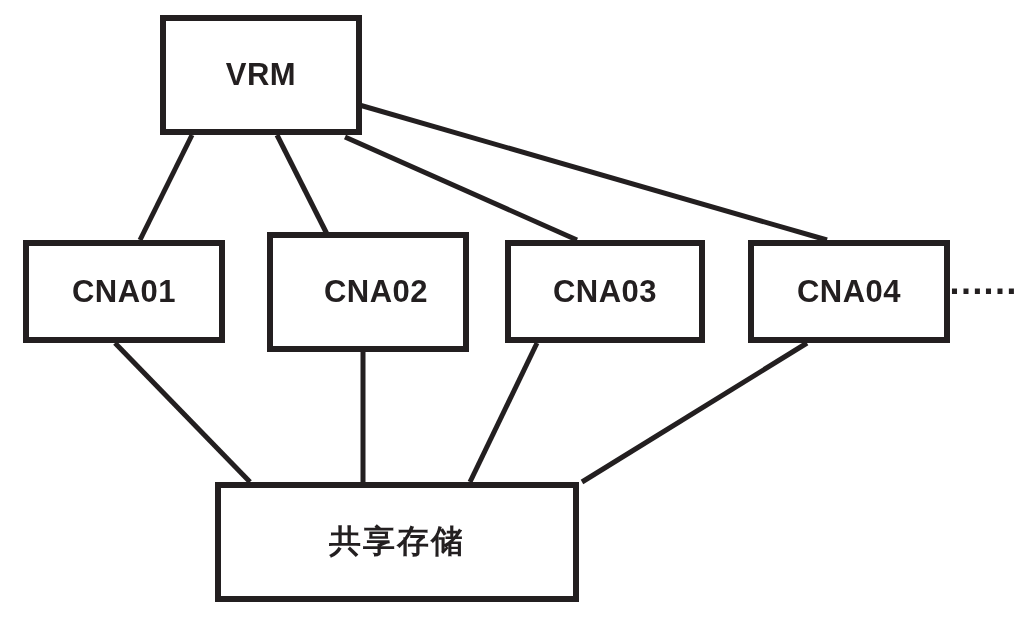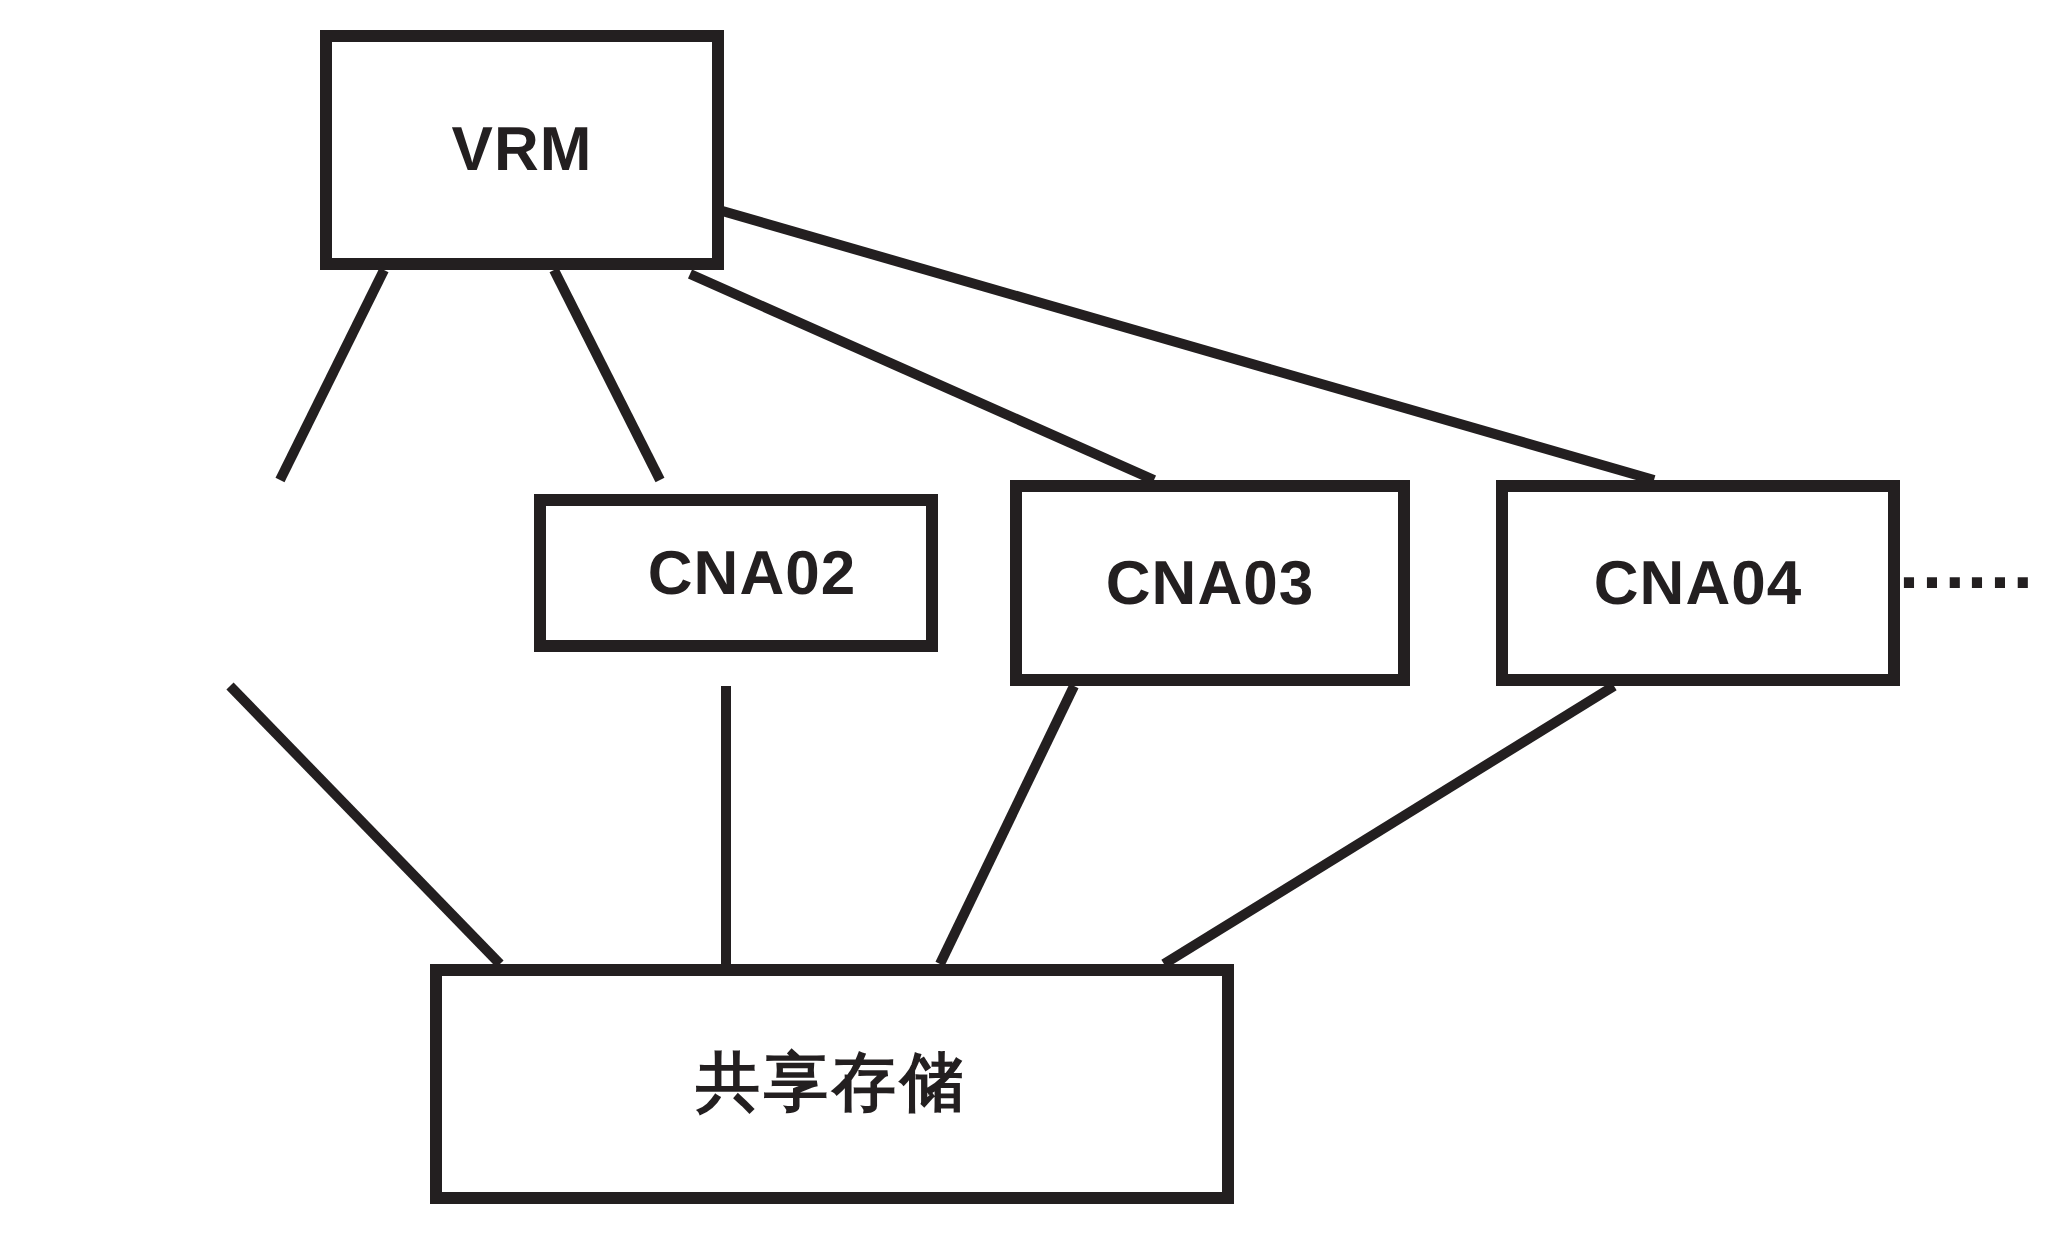--- a/index.html
+++ b/index.html
@@ -29,24 +29,24 @@
     align-items: center;
     justify-content: center;
     color: #231f20;
     font-weight: bold;
     font-size: 31px;
     letter-spacing: 0.5px;
     margin-left: 10px;
   }
   .node-vrm     { left: 150px; top: 15px;  width: 202px; height: 120px; }
   .node-cna01   { left: 13px;  top: 240px; width: 202px; height: 103px; }
-  .node-cna02   { left: 257px; top: 247px; width: 202px; height: 79px; padding-left: 16px; }
+  .node-cna02   { left: 257px; top: 232px; width: 202px; height: 120px; padding-left: 16px; }
   .node-cna03   { left: 495px; top: 240px; width: 200px; height: 103px; }
   .node-cna04   { left: 738px; top: 240px; width: 202px; height: 103px; justify-content: center; }
-  .node-storage { left: 205px; top: 482px; width: 402px; height: 120px; font-size: 32px; letter-spacing: 2px; }
+  .node-storage { left: 205px; top: 482px; width: 364px; height: 120px; font-size: 32px; letter-spacing: 2px; }
   .ellipsis {
     position: absolute;
     left: 948px; top: 252px;
     width: 80px; height: 60px;
     display: flex;
     align-items: center;
     justify-content: flex-start;
     color: #231f20;
     font-weight: bold;
     font-size: 36px;
@@ -66,20 +66,23 @@
     <line x1="115" y1="343" x2="250" y2="482"></line>
     <line x1="363" y1="343" x2="363" y2="482"></line>
     <line x1="537" y1="343" x2="470" y2="482"></line>
     <line x1="807" y1="343" x2="582" y2="482"></line>
   </svg>
 
   <div class="node node-vrm">
     <span>VRM</span>
   </div>
 
+  <div class="node node-cna01">
+    <span>CNA01</span>
+  </div>
 
   <div class="node node-cna02">
     <span>CNA02</span>
   </div>
 
   <div class="node node-cna03">
     <span>CNA03</span>
   </div>
 
   <div class="node node-cna04">

